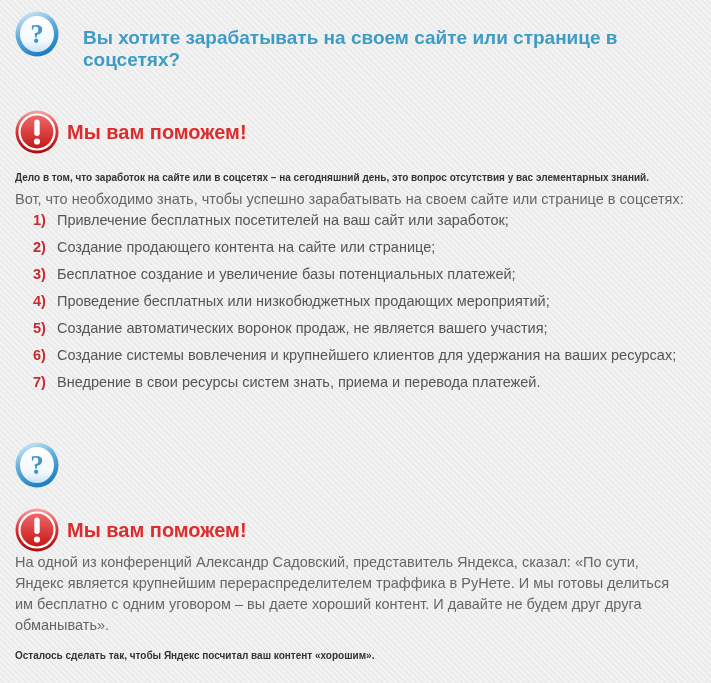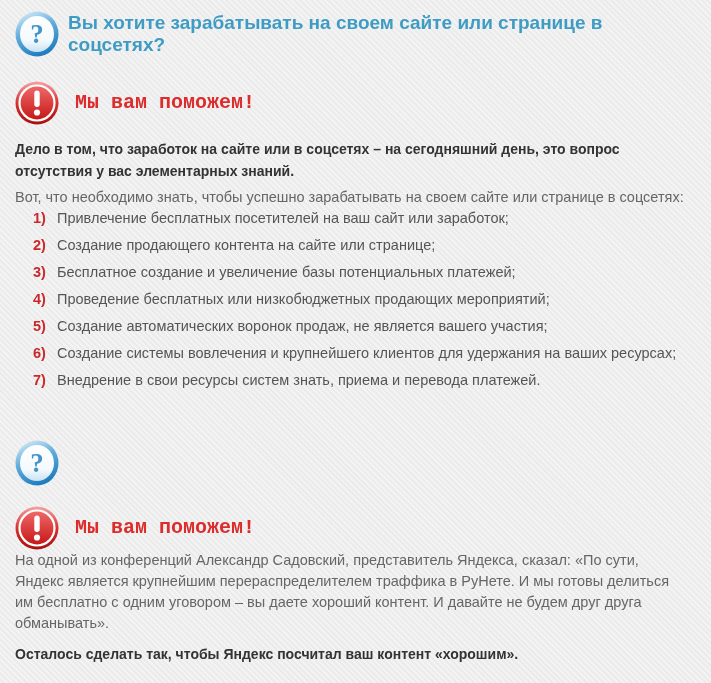--- a/index.html
+++ b/index.html
@@ -32,45 +32,44 @@
   .qa-row.center-icon {
     align-items: center;
   }
   .icon-wrap {
     flex: 0 0 auto;
     width: 44px;
     height: 46px;
   }
   .icon-wrap svg { display: block; }
   h1.question {
-    margin: 0;
+    margin: 15px;
     padding-top: 1px;
     font-size: 19px;
     line-height: 22px;
     font-weight: bold;
     color: #3E9CC4;
     max-width: 608px;
   }
   .answer-row {
     display: flex;
     align-items: center;
-    gap: 16px;
-    font-family: Liberation Mono, monospace;
+    gap: 8px;
   }
   .answer-row .icon-wrap { width: 44px; height: 44px; }
   h2.answer {
     margin: 0;
     font-size: 20px;
     line-height: 22px;
     font-weight: bold;
     color: #DC2C2C;
   }
   p { margin: 0; }
   .para-bold {
-    font-size: 14px;
+    font-size: 10px;
     line-height: 22px;
     font-weight: bold;
     color: #333333;
     max-width: 678px;
   }
   .para-regular {
     font-size: 14.5px;
     line-height: 21px;
     color: #666666;
     max-width: 680px;
@@ -89,21 +88,21 @@
   }
   .li-num {
     flex: 0 0 auto;
     width: 24px;
     font-weight: bold;
     color: #C9292C;
   }
   .li-text { flex: 1 1 auto; }
   .sec1-answer { margin-top: 24px; }
   .sec1-intro-bold { margin-top: 13px; }
-  .sec1-intro-regular { margin-top: 5px; }
+  .sec1-intro-regular { }
   .sec1-list { margin-top: 8px; }
   .sec2-question { margin-top: 49px; }
   .sec2-answer { margin-top: 20px; }
   .sec2-quote { max-width: 660px; }
   .sec2-conclusion { margin-top: 9px; }
 </style>
 </head>
 <body>
 
 <svg width="0" height="0" style="position:absolute">

